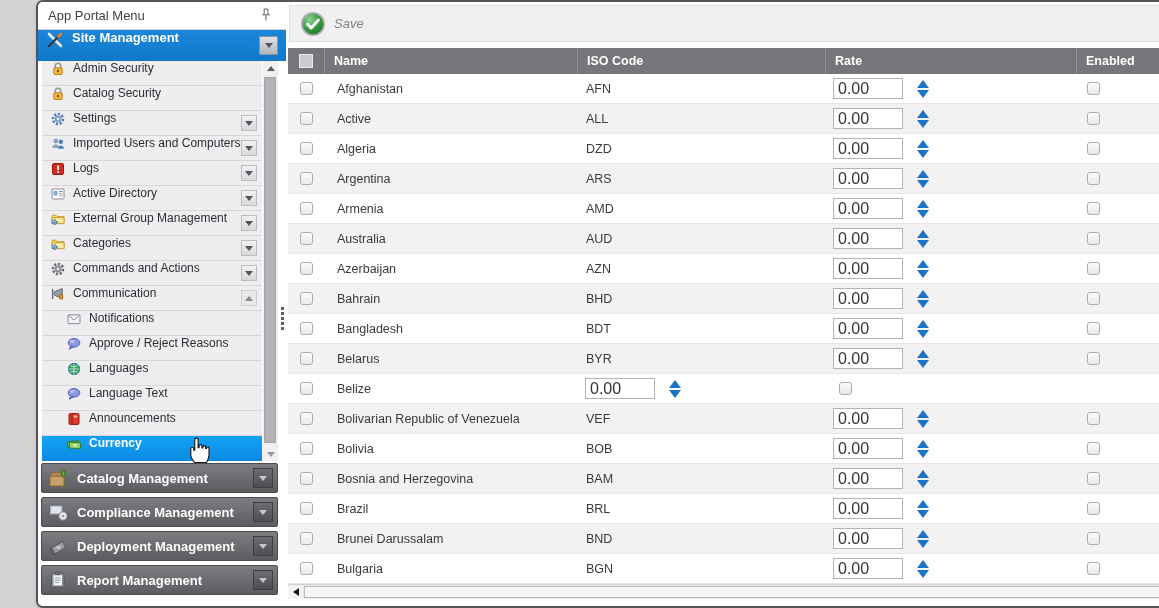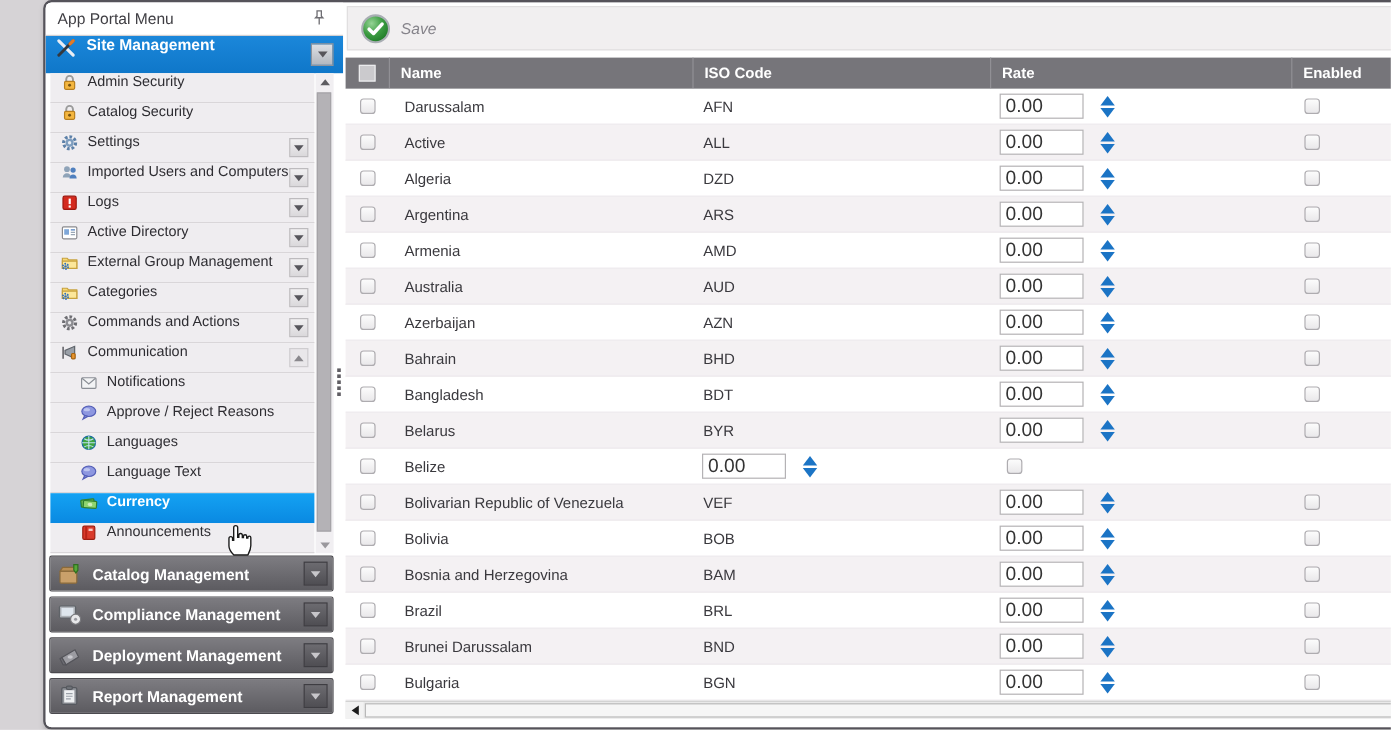--- a/index.html
+++ b/index.html
@@ -253,39 +253,39 @@
             <span class="mi-label">Languages</span>
           </div>
           <div class="menu-item sub">
             <span class="mi-icon"><svg viewBox="0 0 16 16">
                 <ellipse cx="8" cy="6.8" rx="5.8" ry="4.3" fill="#8d97e0" stroke="#5560b8"></ellipse>
                 <path d="M4.6 10.2 3.2 13.2 7.2 11Z" fill="#8d97e0" stroke="#5560b8"></path>
                 <ellipse cx="6.4" cy="5.4" rx="2.6" ry="1.3" fill="#c6ccf2" opacity="0.85"></ellipse>
               </svg></span>
             <span class="mi-label">Language Text</span>
           </div>
+          <div class="menu-item sub">
+            <span class="mi-icon"><svg viewBox="0 0 16 16">
+                <rect x="3" y="2.5" width="10" height="11" rx="1.2" fill="#d93a2b" stroke="#9c1d10"></rect>
+                <rect x="5" y="2.5" width="1.6" height="11" fill="#b82417"></rect>
+                <rect x="7.8" y="4.5" width="3.4" height="2" fill="#f5c9c2"></rect>
+              </svg></span>
+            <span class="mi-label">Announcements</span>
+          </div>
           <div class="menu-item sub selected">
             <span class="mi-icon"><svg viewBox="0 0 16 16">
                 <g transform="rotate(-6 7 8)">
                   <rect x="1.5" y="5.2" width="11" height="6" rx="0.8" fill="#69b84f" stroke="#2f7f2f"></rect>
                 </g>
                 <g transform="rotate(4 9 9)">
                   <rect x="3.5" y="6.4" width="11" height="6" rx="0.8" fill="#8fd46f" stroke="#2f7f2f"></rect>
                   <ellipse cx="9" cy="9.4" rx="2" ry="1.4" fill="#cfeebb"></ellipse>
                 </g>
               </svg></span>
             <span class="mi-label">Currency</span>
-          </div>
-          <div class="menu-item sub">
-            <span class="mi-icon"><svg viewBox="0 0 16 16">
-                <rect x="3" y="2.5" width="10" height="11" rx="1.2" fill="#d93a2b" stroke="#9c1d10"></rect>
-                <rect x="5" y="2.5" width="1.6" height="11" fill="#b82417"></rect>
-                <rect x="7.8" y="4.5" width="3.4" height="2" fill="#f5c9c2"></rect>
-              </svg></span>
-            <span class="mi-label">Announcements</span>
           </div>
         </div>
 
       <div class="sb-scroll">
         <span class="sb-up">
             <span class="sb-tri-up"></span>
           </span>
         <span class="sb-thumb"></span>
         <span class="sb-dn">
             <span class="sb-tri-dn"></span>
@@ -378,21 +378,21 @@
         <div class="gh-cell gh-iso">ISO Code</div>
         <div class="gh-cell gh-rate">Rate</div>
         <div class="gh-cell gh-en">Enabled</div>
       </div>
 
       <div class="grid-body">
           <div class="grid-row">
             <div class="cell c-cb">
               <span class="checkbox"></span>
             </div>
-            <div class="cell c-name">Darussalam</div>
+            <div class="cell c-name">Afghanistan</div>
             <div class="cell c-iso">AFN</div>
             <div class="cell c-rate">
               <input class="rate-input" value="0.00" style="">
               <span class="spinner">
                 <span class="sp-up"></span>
                 <span class="sp-down"></span>
               </span>
             </div>
             <div class="cell c-en">
               <span class="checkbox"></span>

